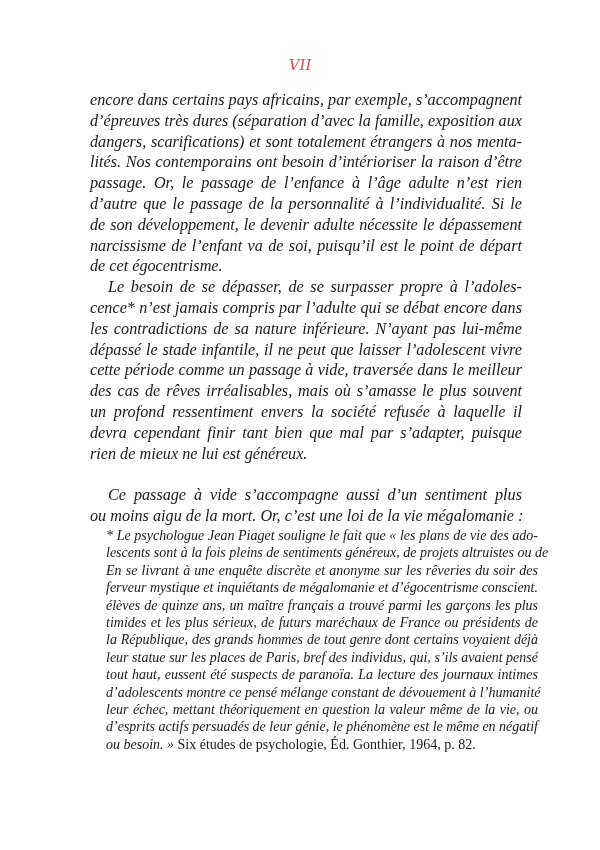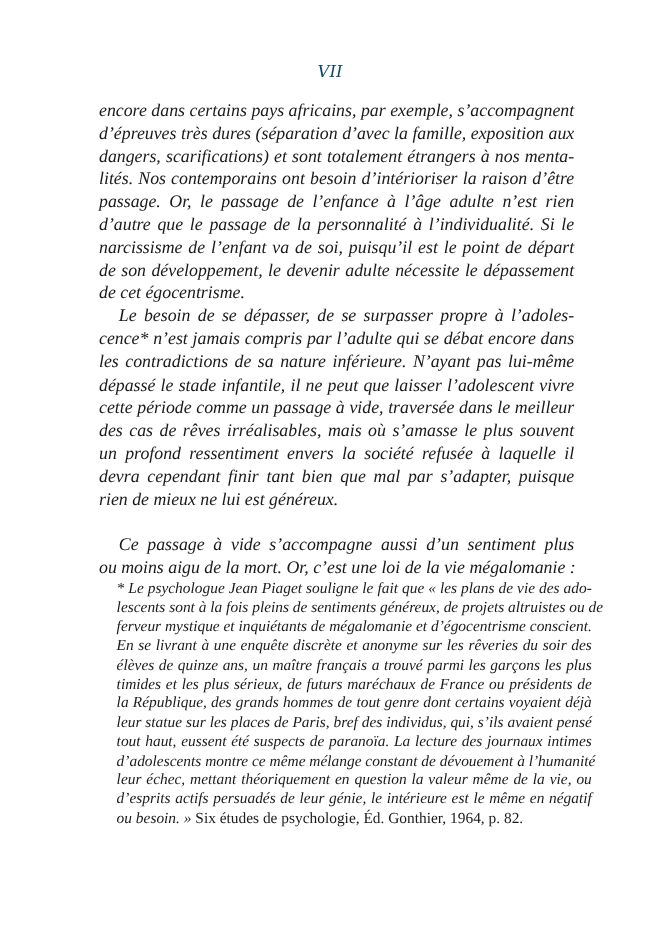--- a/index.html
+++ b/index.html
@@ -1,20 +1,20 @@
 <!DOCTYPE html>
 <html><head>
 <meta charset="utf-8">
 <style>
   html, body { margin: 0; padding: 0; background: #ffffff; }
   body { width: 600px; height: 850px; position: relative; overflow: hidden; }
   .page { position: absolute; left: 0; top: 0; width: 600px; height: 850px; background: #ffffff; color: #1a1a1a; }
   .folio {
     position: absolute; left: 0; width: 600px; top: 56px; text-align: center;
-    font-family: "DejaVu Serif", "Liberation Serif", serif; font-style: italic; font-size: 15px; color: #0c4a6e;
+    font-family: "DejaVu Serif", "Liberation Serif", serif; font-style: italic; font-size: 15px; color: #ef4444;
   }
   .body-text {
     position: absolute; left: 90px; width: 432px; top: 90px;
     font-family: Liberation Serif, serif; font-style: italic; font-size: 16.2px; line-height: 20.8px;
   }
   .line { display: block; white-space: nowrap; text-align: justify; text-align-last: justify; }
   .line.last { text-align-last: left; }
   .line.indent { padding-left: 18px; }
   .gap { height: 20.8px; }
   .footnote {
@@ -30,22 +30,22 @@
   <div class="folio">VII</div>
 
   <div class="body-text">
     <div>
       <span class="line">encore dans certains pays africains, par exemple, s’accompagnent</span>
       <span class="line">d’épreuves très dures (séparation d’avec la famille, exposition aux</span>
       <span class="line">dangers, scarifications) et sont totalement étrangers à nos menta-</span>
       <span class="line">lités. Nos contemporains ont besoin d’intérioriser la raison d’être</span>
       <span class="line">passage. Or, le passage de l’enfance à l’âge adulte n’est rien</span>
       <span class="line">d’autre que le passage de la personnalité à l’individualité. Si le</span>
+      <span class="line">de son développement, le devenir adulte nécessite le dépassement</span>
       <span class="line">narcissisme de l’enfant va de soi, puisqu’il est le point de départ</span>
-      <span class="line">de son développement, le devenir adulte nécessite le dépassement</span>
       <span class="line last">de cet égocentrisme.</span>
     </div>
     <div>
       <span class="line indent">Le besoin de se dépasser, de se surpasser propre à l’adoles-</span>
       <span class="line">cence* n’est jamais compris par l’adulte qui se débat encore dans</span>
       <span class="line">les contradictions de sa nature inférieure. N’ayant pas lui-même</span>
       <span class="line">dépassé le stade infantile, il ne peut que laisser l’adolescent vivre</span>
       <span class="line">cette période comme un passage à vide, traversée dans le meilleur</span>
       <span class="line">des cas de rêves irréalisables, mais où s’amasse le plus souvent</span>
       <span class="line">un profond ressentiment envers la société refusée à laquelle il</span>
@@ -55,25 +55,25 @@
     <div class="gap"></div>
     <div>
       <span class="line indent">Ce passage à vide s’accompagne aussi d’un sentiment plus</span>
       <span class="line last">ou moins aigu de la mort. Or, c’est une loi de la vie mégalomanie :</span>
     </div>
   </div>
 
   <div class="footnote">
     <span class="line">* Le psychologue Jean Piaget souligne le fait que « les plans de vie des ado-</span>
     <span class="line">lescents sont à la fois pleins de sentiments généreux, de projets altruistes ou de</span>
+    <span class="line">En se livrant à une enquête discrète et anonyme sur les rêveries du soir des</span>
     <span class="line">ferveur mystique et inquiétants de mégalomanie et d’égocentrisme conscient.</span>
-    <span class="line">En se livrant à une enquête discrète et anonyme sur les rêveries du soir des</span>
     <span class="line">élèves de quinze ans, un maître français a trouvé parmi les garçons les plus</span>
     <span class="line">timides et les plus sérieux, de futurs maréchaux de France ou présidents de</span>
     <span class="line">la République, des grands hommes de tout genre dont certains voyaient déjà</span>
     <span class="line">leur statue sur les places de Paris, bref des individus, qui, s’ils avaient pensé</span>
     <span class="line">tout haut, eussent été suspects de paranoïa. La lecture des journaux intimes</span>
-    <span class="line">d’adolescents montre ce même mélange constant de dévouement à l’humanité</span>
+    <span class="line">d’adolescents montre ce pensé mélange constant de dévouement à l’humanité</span>
     <span class="line">leur échec, mettant théoriquement en question la valeur même de la vie, ou</span>
-    <span class="line">d’esprits actifs persuadés de leur génie, le intérieure est le même en négatif</span>
+    <span class="line">d’esprits actifs persuadés de leur génie, le phénomène est le même en négatif</span>
     <span class="line last"><span>ou besoin. »</span><span class="roman"> Six études de psychologie, Éd. Gonthier, 1964, p. 82.</span></span>
   </div>
 </div>
 
 </body></html>

